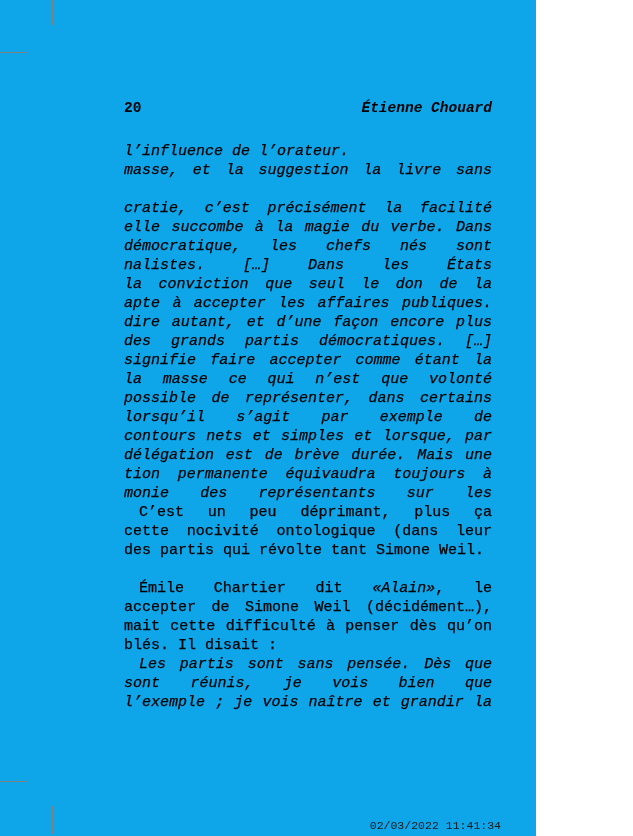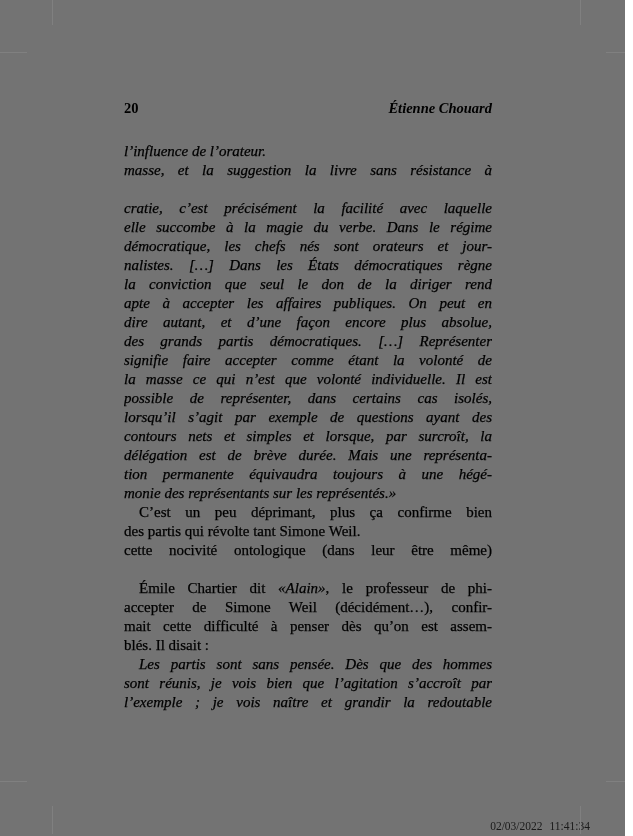--- a/index.html
+++ b/index.html
@@ -1,22 +1,22 @@
 <!DOCTYPE html>
 <html><head>
 <meta charset="utf-8">
 <style>
   html, body { margin: 0; padding: 0; background: #ffffff; }
   .page {
     position: relative;
-    width: 625px;
+    width: 536px;
     height: 836px;
-    background: #737373;
+    background: #0ea5e9;
     overflow: hidden;
-    font-family: Liberation Serif, serif;
+    font-family: Liberation Mono, monospace;
     color: #000;
   }
   
   .crop { position: absolute; background: #808080; z-index: 3; }
   .crop.v { width: 1px; }
   .crop.h { height: 1px; }
   .crop-v-tl { left: 52px;  top: 0;      height: 25px; }
   .crop-v-tr { left: 580px; top: 0;      height: 25px; }
   .crop-v-bl { left: 52px;  top: 806px;  height: 28px; }
   .crop-v-br { left: 580px; top: 806px;  height: 28px; }
@@ -99,22 +99,22 @@
       <div class="line">possible de représenter, dans certains cas isolés,</div>
       <div class="line">lorsqu’il s’agit par exemple de questions ayant des</div>
       <div class="line">contours nets et simples et lorsque, par surcroît, la</div>
       <div class="line">délégation est de brève durée. Mais une représenta-</div>
       <div class="line">tion permanente équivaudra toujours à une hégé-</div>
       <div class="line end">monie des représentants sur les représentés.»</div>
     </div>
 
     <div class="para">
       <div class="line ind">C’est un peu déprimant, plus ça confirme bien</div>
+      <div class="line">cette nocivité ontologique (dans leur être même)</div>
       <div class="line end">des partis qui révolte tant Simone Weil.</div>
-      <div class="line">cette nocivité ontologique (dans leur être même)</div>
     </div>
 
     <div class="para gap">
       <div class="line ind"><span>Émile Chartier dit </span><span class="it">«Alain»</span><span>, le professeur de phi-</span></div>
       <div class="line">accepter de Simone Weil (décidément…), confir-</div>
       <div class="line">mait cette difficulté à penser dès qu’on est assem-</div>
       <div class="line end">blés. Il disait :</div>
     </div>
 
     <div class="para it">

